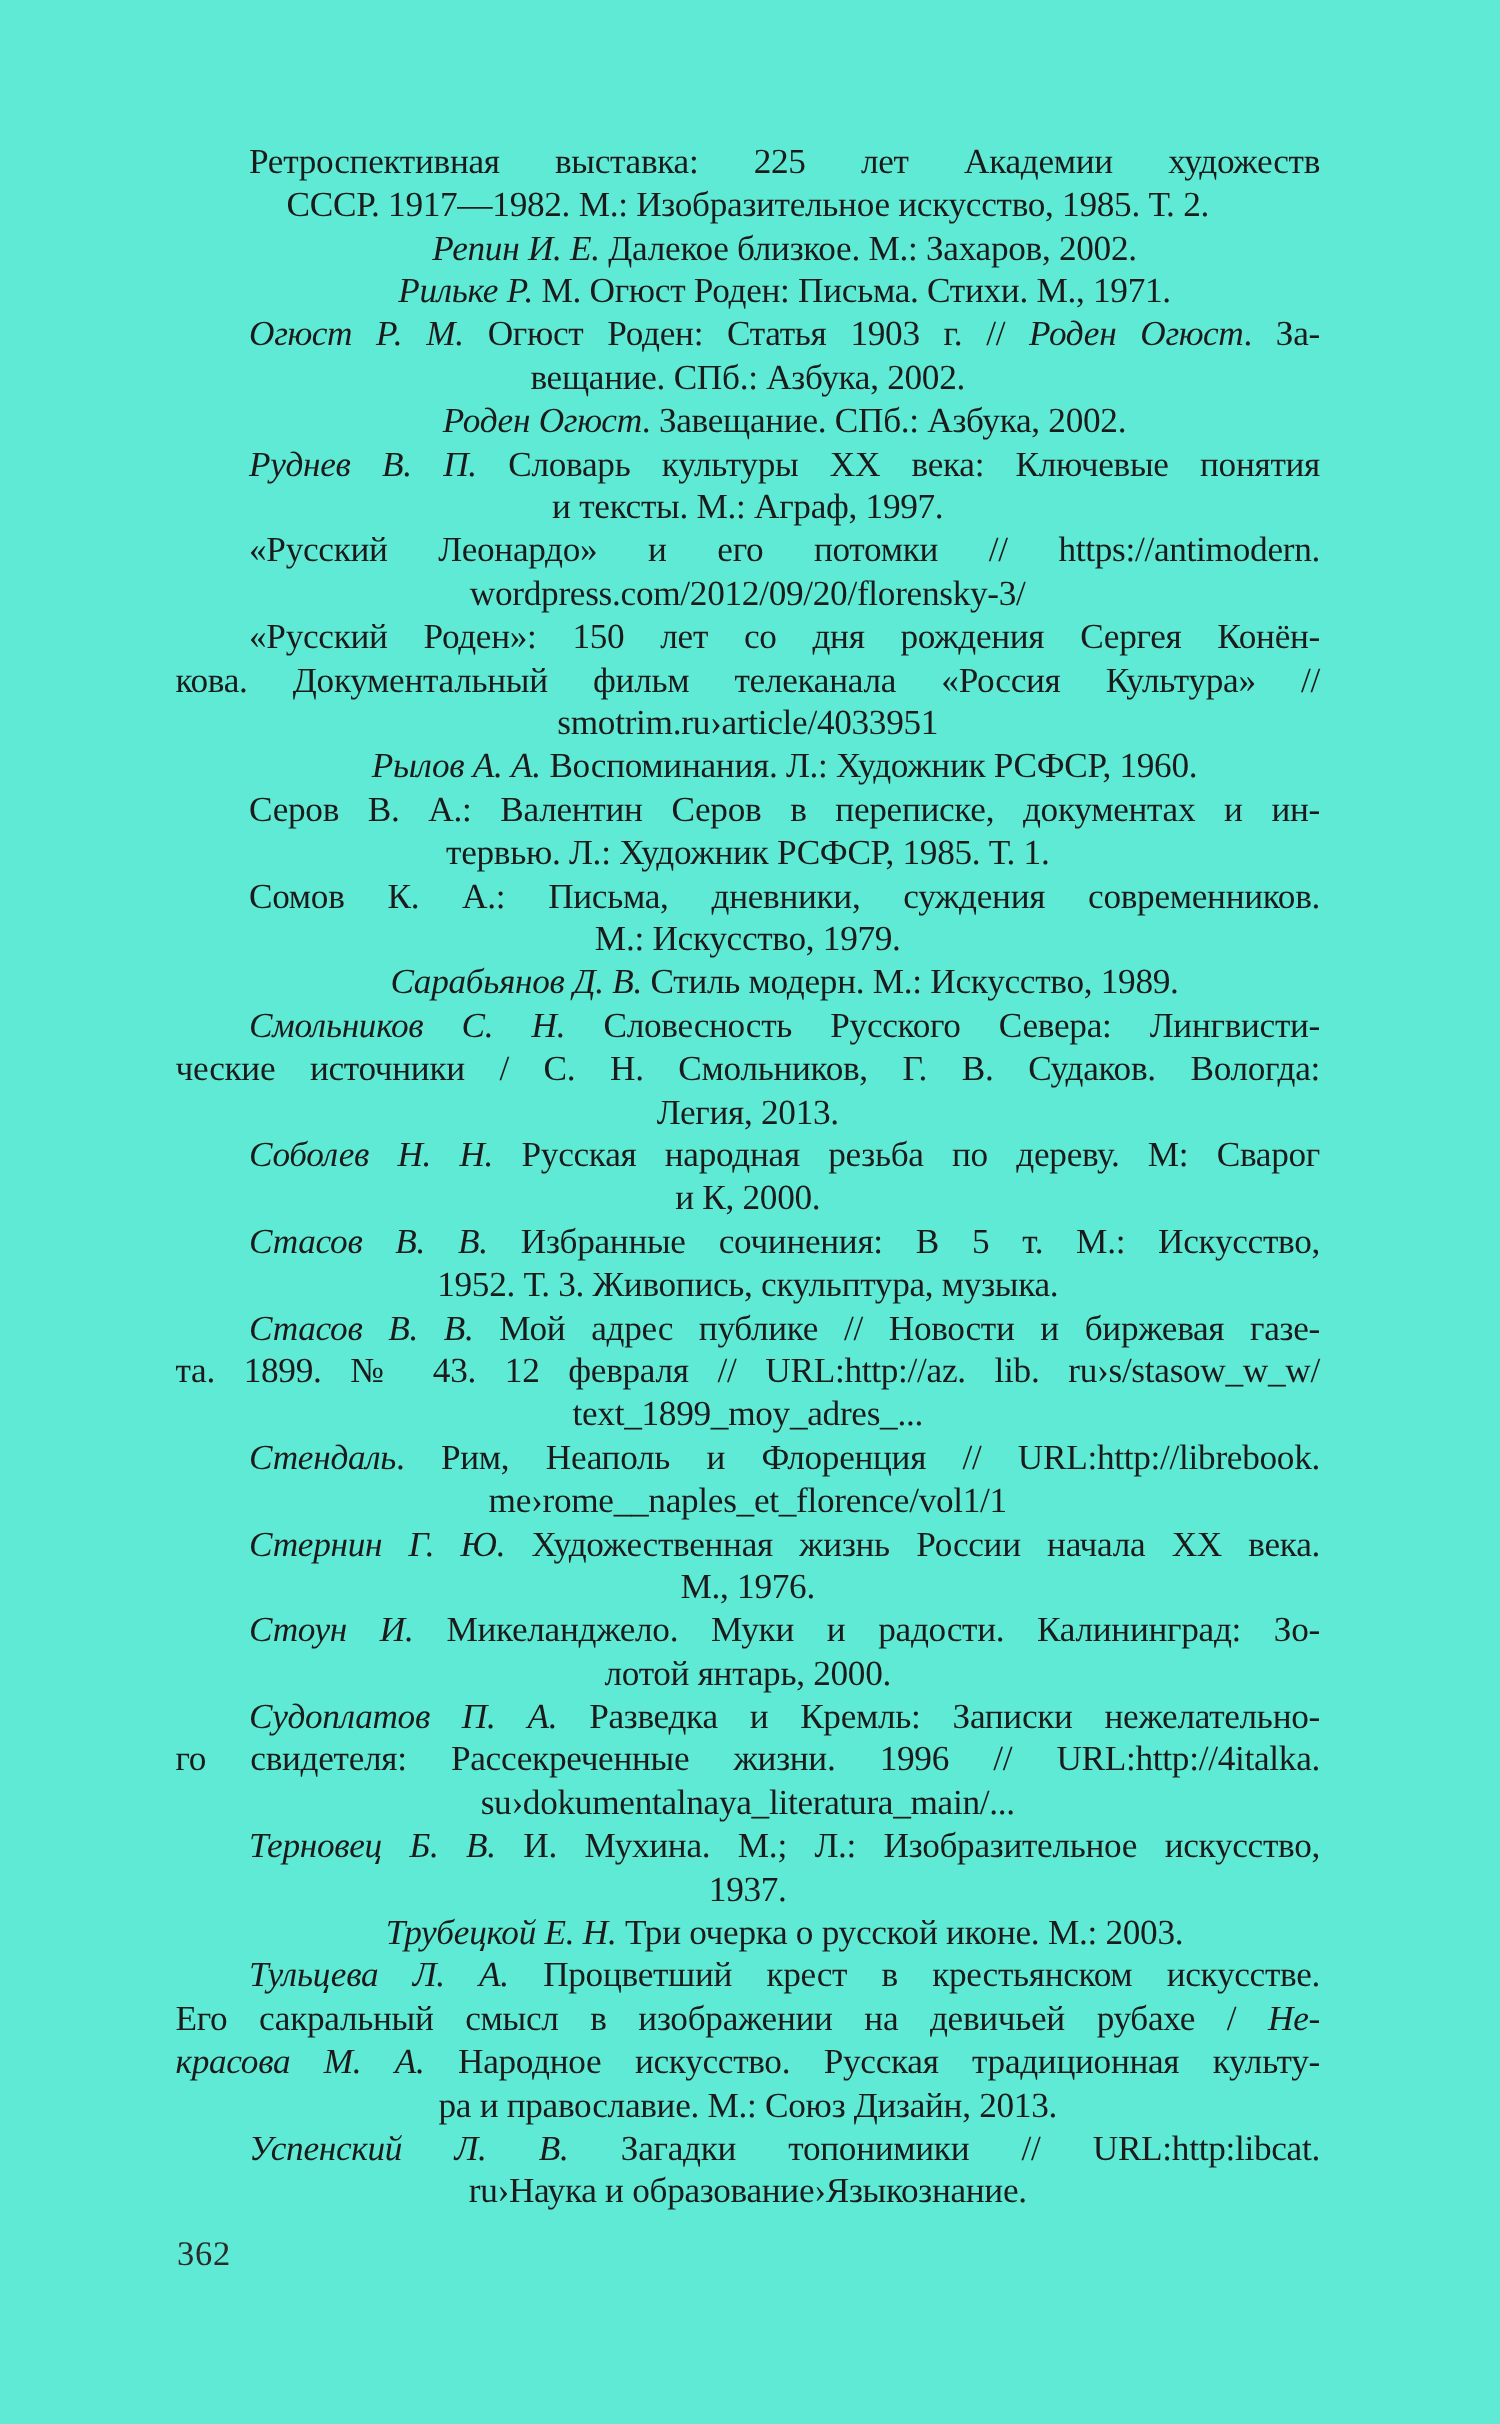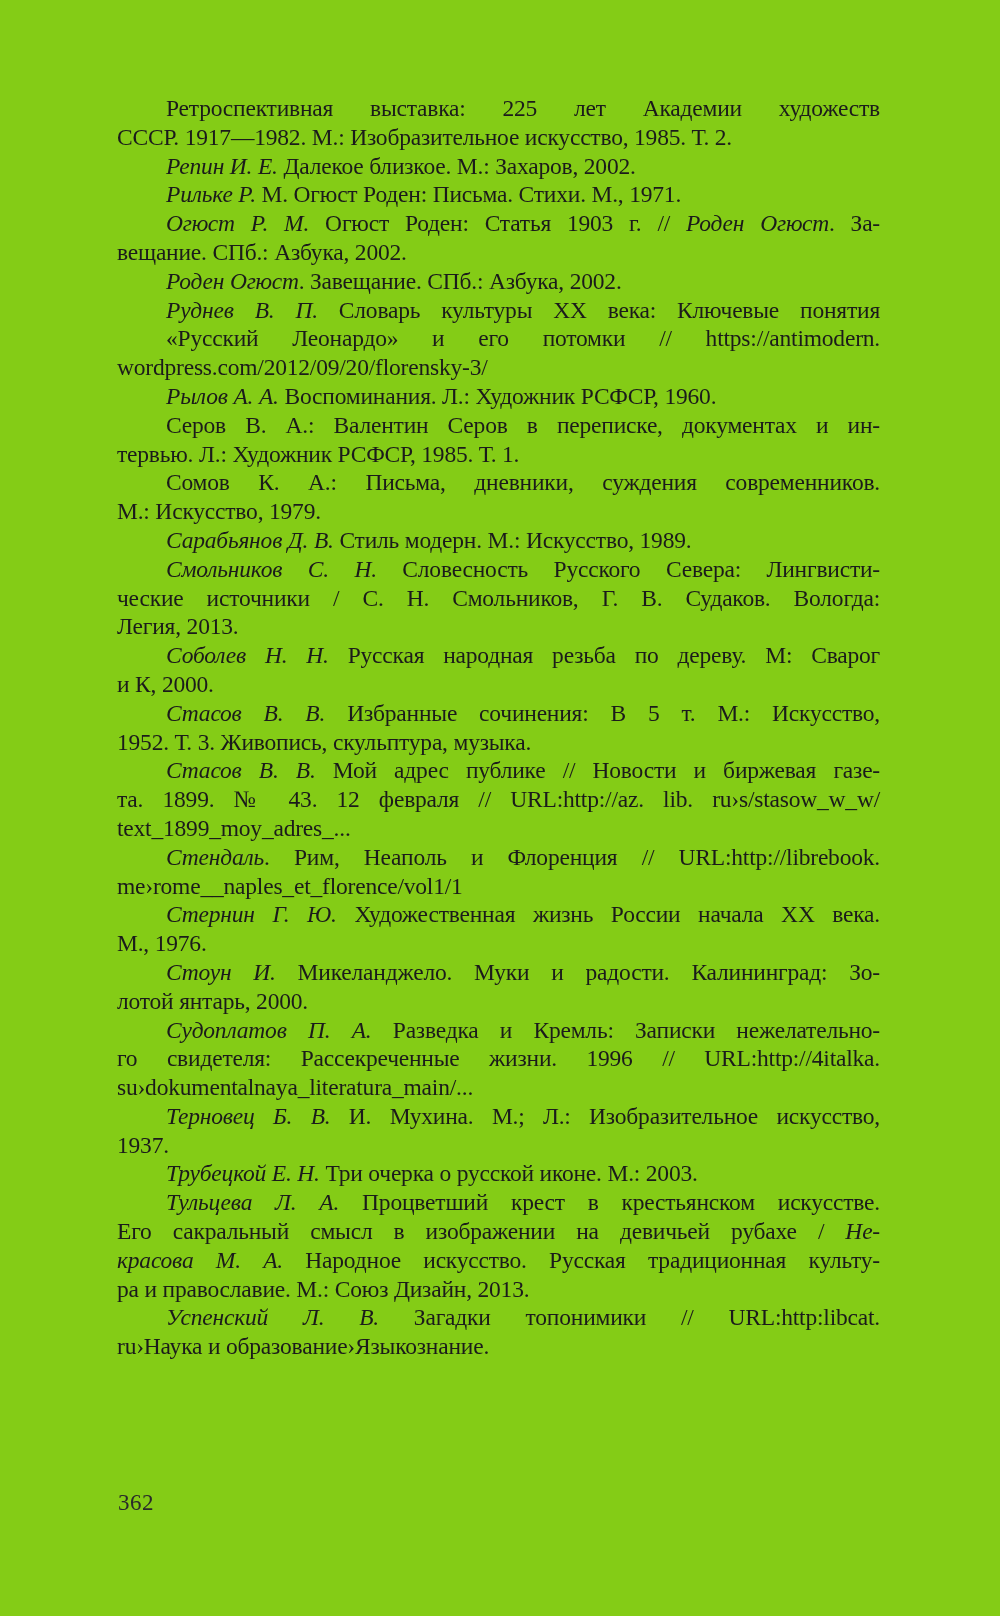--- a/index.html
+++ b/index.html
@@ -1,35 +1,35 @@
 <!DOCTYPE html>
 <html><head>
 <meta charset="utf-8">
 <style>
   html, body { margin: 0; padding: 0; background: #e8e8e8; }
   .page {
     position: relative;
     width: 1000px;
     height: 1616px;
-    background: #84cc16;
+    background: #5eead4;
     font-family: "Liberation Serif", serif;
     color: #1b1b1b;
     overflow: hidden;
   }
   .text-block {
     position: absolute;
     left: 117px;
     top: 94px;
     width: 763px;
     font-size: 23.5px;
     line-height: 28.8px;
     letter-spacing: -0.2px;
   }
   .entry { margin: 0; padding: 0; }
-  .line { display: block; text-align: left; }
+  .line { display: block; text-align: center; }
   .line.just { text-align: justify; text-align-last: justify; }
   .line.first { text-indent: 49px; }
   .it { font-style: italic; }
   .page-number {
     position: absolute;
     left: 118px;
     top: 1490px;
     font-size: 23px;
     letter-spacing: 0.5px;
     color: #2a2a2a;
@@ -52,24 +52,30 @@
       </p>
       <p class="entry">
         <span class="line first just"><span class="it">Огюст Р. М.</span><span> Огюст Роден: Статья 1903 г. // </span><span class="it">Роден Огюст</span><span>. За-</span></span>
         <span class="line"><span>вещание. СПб.: Азбука, 2002.</span></span>
       </p>
       <p class="entry">
         <span class="line first"><span class="it">Роден Огюст</span><span>. Завещание. СПб.: Азбука, 2002.</span></span>
       </p>
       <p class="entry">
         <span class="line first just"><span class="it">Руднев В. П.</span><span> Словарь культуры XX века: Ключевые понятия</span></span>
+        <span class="line"><span>и тексты. М.: Аграф, 1997.</span></span>
       </p>
       <p class="entry">
         <span class="line first just"><span>«Русский Леонардо» и его потомки // https://antimodern.</span></span>
         <span class="line"><span>wordpress.com/2012/09/20/florensky-3/</span></span>
+      </p>
+      <p class="entry">
+        <span class="line first just"><span>«Русский Роден»: 150 лет со дня рождения Сергея Конён-</span></span>
+        <span class="line just"><span>кова. Документальный фильм телеканала «Россия Культура» //</span></span>
+        <span class="line"><span>smotrim.ru›article/4033951</span></span>
       </p>
       <p class="entry">
         <span class="line first"><span class="it">Рылов А. А.</span><span> Воспоминания. Л.: Художник РСФСР, 1960.</span></span>
       </p>
       <p class="entry">
         <span class="line first just"><span>Серов В. А.: Валентин Серов в переписке, документах и ин-</span></span>
         <span class="line"><span>тервью. Л.: Художник РСФСР, 1985. Т. 1.</span></span>
       </p>
       <p class="entry">
         <span class="line first just"><span>Сомов К. А.: Письма, дневники, суждения современников.</span></span>

